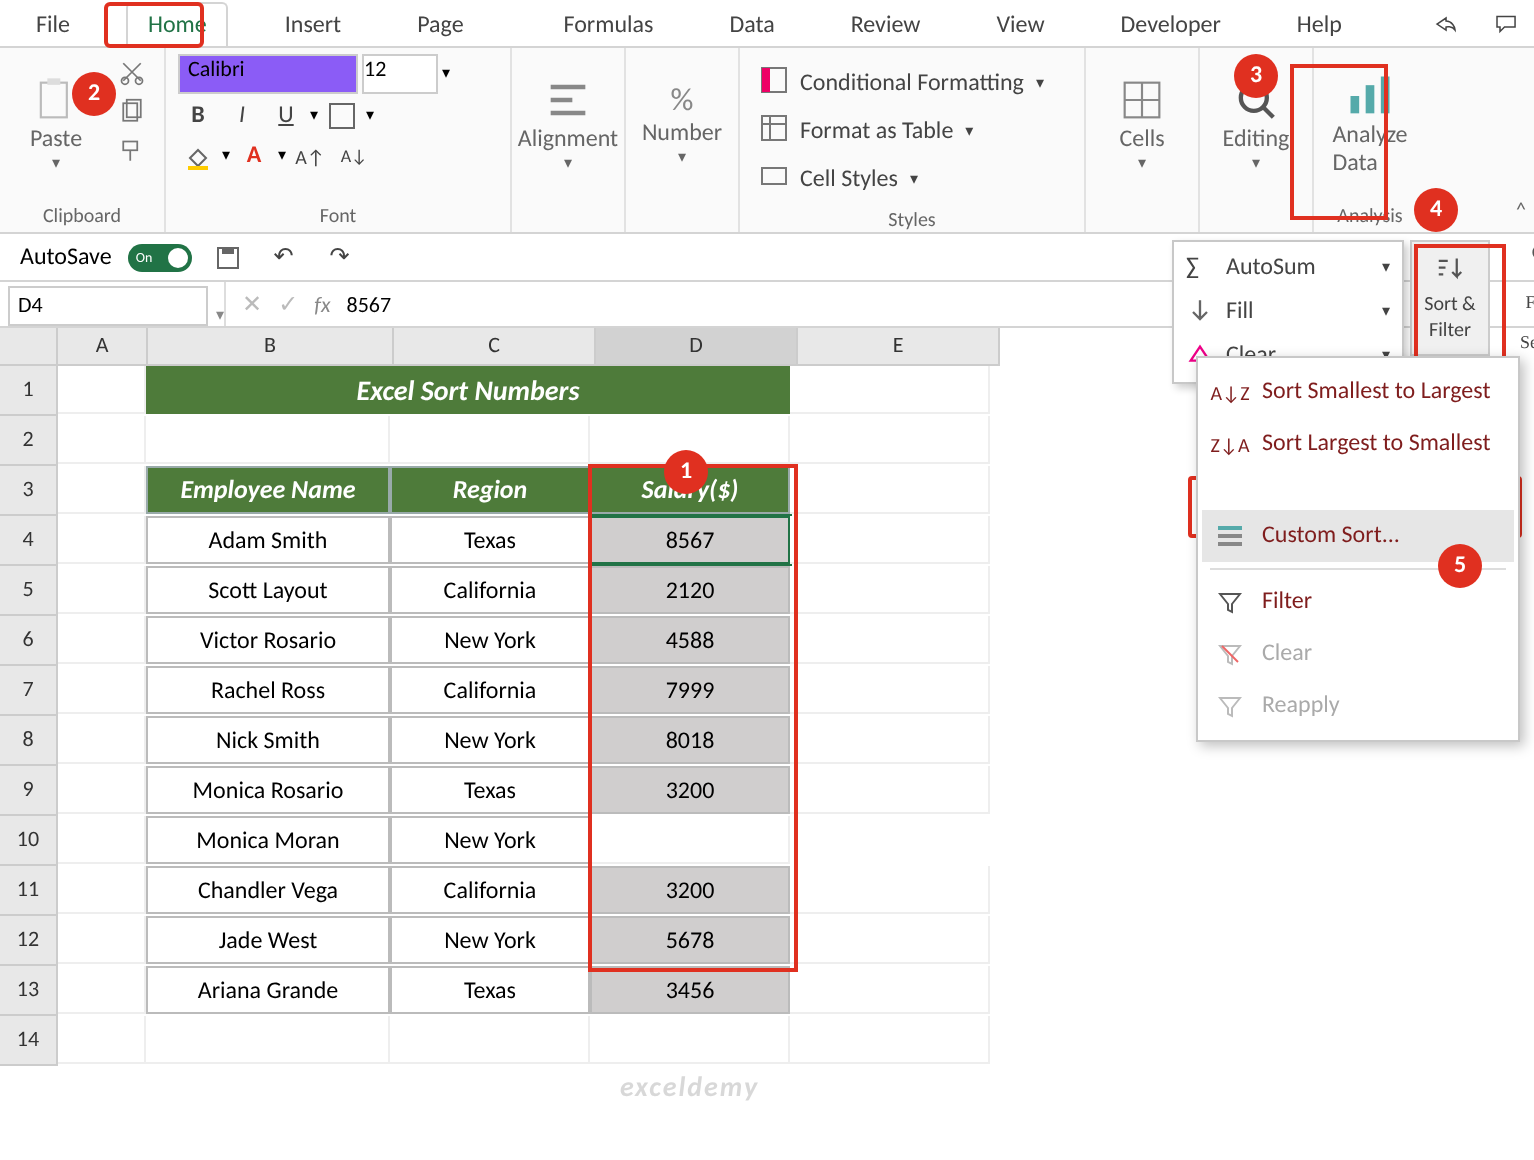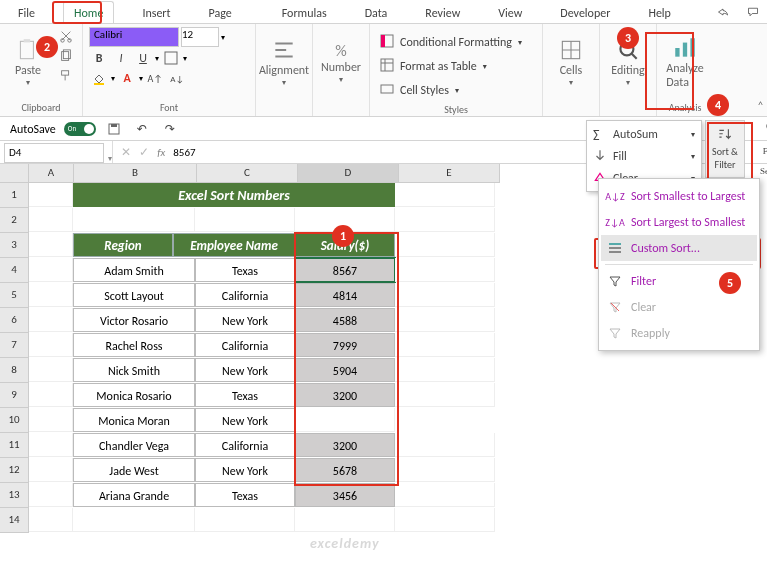--- a/index.html
+++ b/index.html
@@ -231,21 +231,21 @@
     position: absolute;
     top: 178px;
     left: 598px;
     width: 156px;
     background: #fff;
     border: 1px solid #c8c8c8;
     box-shadow: 2px 2px 6px rgba(0,0,0,0.25);
     z-index: 6;
     padding: 4px 2px;
   }
-  .sm-item { display: flex; align-items: center; gap: 8px; height: 26px; padding: 0 6px; font-size: 12px; color:#a21caf;}
+  .sm-item { display: flex; align-items: center; gap: 8px; height: 26px; padding: 0 6px; font-size: 12px; color:#7f1d1d;}
   .sm-item.disabled { color: #aaa; }
   .sm-sep { height: 1px; background: #ddd; margin: 3px 4px;}
   .sm-icon { width: 16px; height: 16px; display: flex; align-items:center; justify-content:center; font-size: 10px;}
   .custom-sort-hl {
     position: absolute;
     top: 238px; left: 594px;
     width: 163px; height: 27px;
     border: 2px solid #e03020; border-radius:2px;
     pointer-events: none;
   }
@@ -524,21 +524,21 @@
 
 <div class="sort-menu">
   <div class="sm-item">
     <span class="sm-icon">A↓Z</span>
     <span>Sort Smallest to Largest</span>
   </div>
   <div class="sm-item">
     <span class="sm-icon">Z↓A</span>
     <span>Sort Largest to Smallest</span>
   </div>
-  <div class="sm-item" style="background:#e6e6e6;">
+  <div class="sm-item" style="background:#e6e6e6;margin-top:20px;">
     <span class="sm-icon">
       <svg width="14" height="14" viewBox="0 0 14 14">
           <rect x="1" y="2" width="12" height="2" fill="#5aa"></rect>
           <rect x="1" y="6" width="12" height="2" fill="#888"></rect>
           <rect x="1" y="10" width="12" height="2" fill="#888"></rect>
         </svg>
     </span>
     <span>Custom Sort...</span>
   </div>
   <div class="sm-sep"></div>
@@ -594,41 +594,41 @@
         <div class="cell col-A"></div>
           <div class="cell col-B"></div>
           <div class="cell col-C"></div>
           <div class="cell col-D"></div>
           <div class="cell col-E"></div>
       </div>
 
       <div class="grid-row">
         <div class="row-header">3</div>
         <div class="cell col-A"></div>
+        <div class="cell col-B th-cell">Employee Name</div>
         <div class="cell col-C th-cell">Region</div>
-        <div class="cell col-B th-cell">Employee Name</div>
         <div class="cell col-D th-cell">Salary($)</div>
         <div class="cell col-E"></div>
       </div>
 
       <div id="data-rows">
           <div class="grid-row">
             <div class="row-header">4</div>
             <div class="cell col-A"></div>
             <div class="cell col-B data-cell">Adam Smith</div>
             <div class="cell col-C data-cell">Texas</div>
             <div class="cell col-D data-cell salary-cell selected">8567</div>
             <div class="cell col-E"></div>
           </div>
           <div class="grid-row">
             <div class="row-header">5</div>
             <div class="cell col-A"></div>
             <div class="cell col-B data-cell">Scott Layout</div>
             <div class="cell col-C data-cell">California</div>
-            <div class="cell col-D data-cell salary-cell">4814</div>
+            <div class="cell col-D data-cell salary-cell">2120</div>
             <div class="cell col-E"></div>
           </div>
           <div class="grid-row">
             <div class="row-header">6</div>
             <div class="cell col-A"></div>
             <div class="cell col-B data-cell">Victor Rosario</div>
             <div class="cell col-C data-cell">New York</div>
             <div class="cell col-D data-cell salary-cell">4588</div>
             <div class="cell col-E"></div>
           </div>
@@ -638,21 +638,21 @@
             <div class="cell col-B data-cell">Rachel Ross</div>
             <div class="cell col-C data-cell">California</div>
             <div class="cell col-D data-cell salary-cell">7999</div>
             <div class="cell col-E"></div>
           </div>
           <div class="grid-row">
             <div class="row-header">8</div>
             <div class="cell col-A"></div>
             <div class="cell col-B data-cell">Nick Smith</div>
             <div class="cell col-C data-cell">New York</div>
-            <div class="cell col-D data-cell salary-cell">5904</div>
+            <div class="cell col-D data-cell salary-cell">8018</div>
             <div class="cell col-E"></div>
           </div>
           <div class="grid-row">
             <div class="row-header">9</div>
             <div class="cell col-A"></div>
             <div class="cell col-B data-cell">Monica Rosario</div>
             <div class="cell col-C data-cell">Texas</div>
             <div class="cell col-D data-cell salary-cell">3200</div>
             <div class="cell col-E"></div>
           </div>

